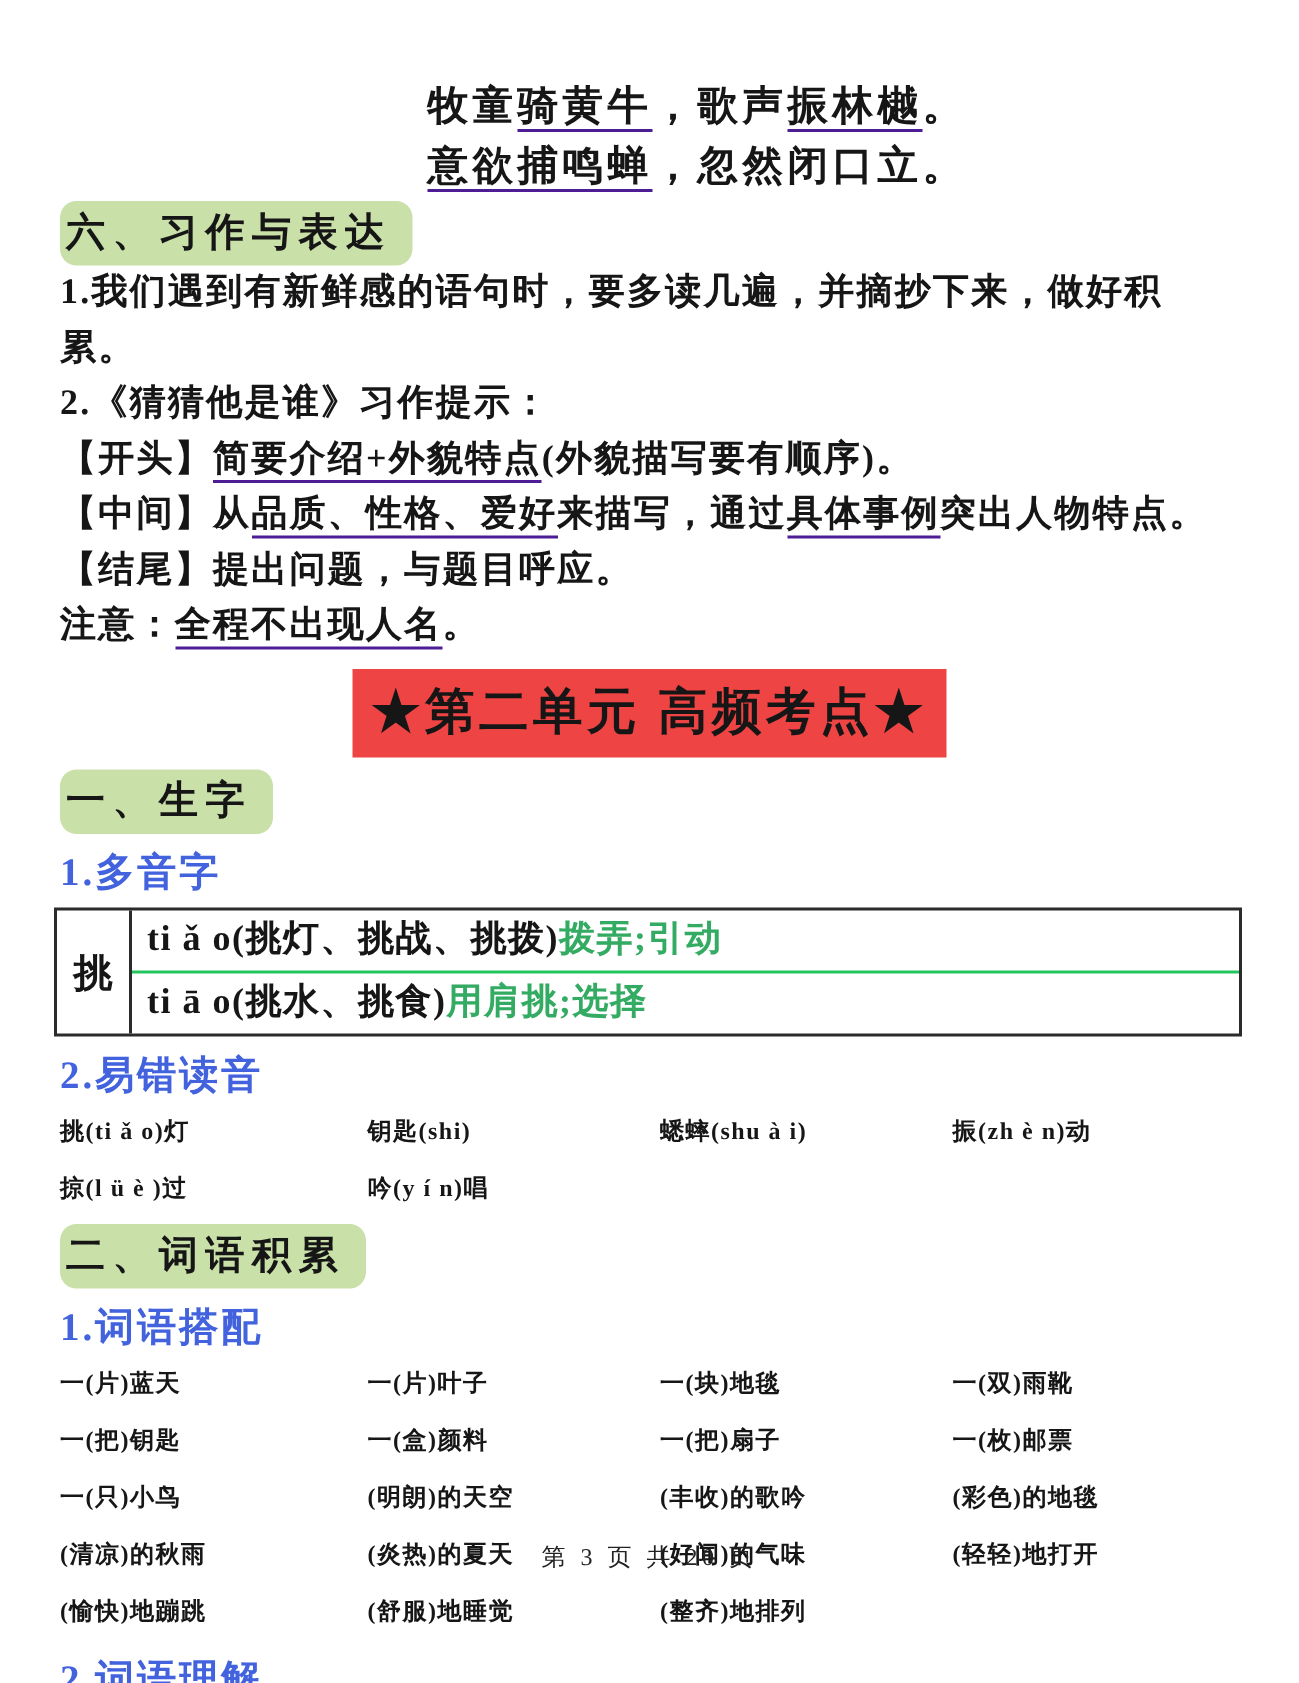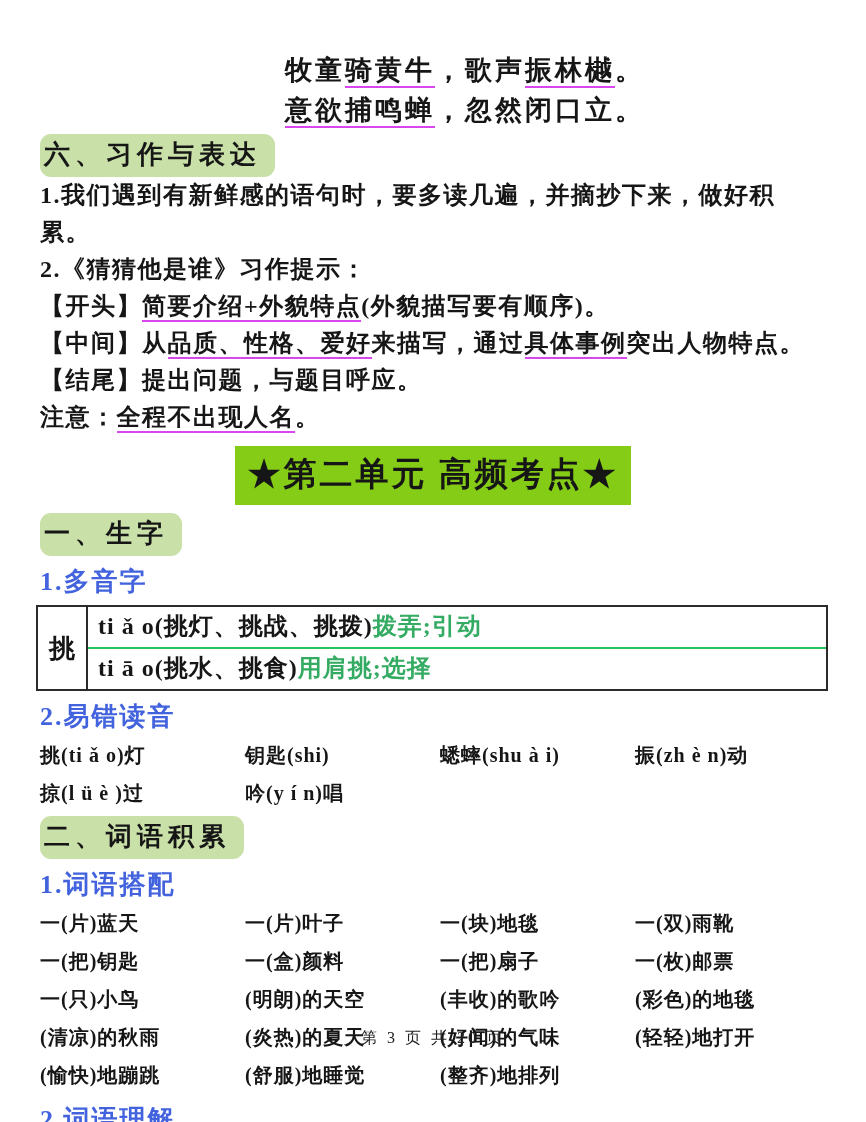--- a/index.html
+++ b/index.html
@@ -4,44 +4,44 @@
 <style>
   html,body{margin:0;padding:0;}
   body{
     width:866px;height:1122px;position:relative;overflow:hidden;
     background:#ffffff;color:#161616;
     font-family:"Liberation Serif","DejaVu Serif",serif;
   }
   .content{padding:50px 40px 0 40px;}
   
   .poem{margin-left:245px;font-size:27px;line-height:40px;letter-spacing:3px;font-weight:600;}
-  .u{border-bottom:2px solid #d946ef;padding-bottom:1px;}
+  .u{border-bottom:2px solid #4c1d95;padding-bottom:1px;}
   
   .hl-green{display:inline-block;background:#c9e0a8;font-size:26px;font-weight:700;
             letter-spacing:5px;padding:3px 14px 5px 4px;margin-top:4px;border-radius:11px;}
   
   .sub{color:#4263dd;font-size:26px;font-weight:600;letter-spacing:2px;line-height:30px;margin-top:11px;}
   
   .body-line{font-size:24px;line-height:37px;letter-spacing:1.5px;font-weight:600;}
   .p-wrap{width:772px;}
   
   .unit-title-wrap{text-align:center;margin:10px 0 4px 0;}
-  .unit-title{display:inline-block;background:#84cc16;font-size:33px;font-weight:700;
+  .unit-title{display:inline-block;background:#ef4444;font-size:33px;font-weight:700;
               letter-spacing:3px;padding:6px 12px 8px 12px;}
   
   .mtable{display:flex;border:2px solid #2b2b2b;margin:8px 0 0 -4px;width:792px;box-sizing:border-box;}
   .mtable-char{width:48px;display:flex;align-items:center;justify-content:center;
                border-right:2px solid #2b2b2b;font-size:26px;font-weight:600;}
   .mtable-rows{flex:1;}
   .mtable-row{padding:4px 10px 6px 10px;font-size:24px;letter-spacing:1px;font-weight:600;line-height:30px;}
   .mtable-row + .mtable-row{border-top:2px solid #22c55e;}
   .green-note{color:#34ab62;}
   
   .grid4{display:grid;grid-template-columns:205px 195px 195px 1fr;
-         font-size:20px;line-height:38px;letter-spacing:1px;font-weight:600;margin-top:4px;}
+         font-size:16px;line-height:38px;letter-spacing:1px;font-weight:600;margin-top:4px;}
   .footer{position:absolute;left:0;right:0;top:1028px;text-align:center;
           font-size:16px;letter-spacing:3px;color:#222;}
 </style>
 </head>
 <body>
 
 <div class="content">
 
   <div class="poem">
     <div><span>牧童</span><span class="u">骑黄牛</span><span>，歌声</span><span class="u">振林樾</span><span>。</span></div>

